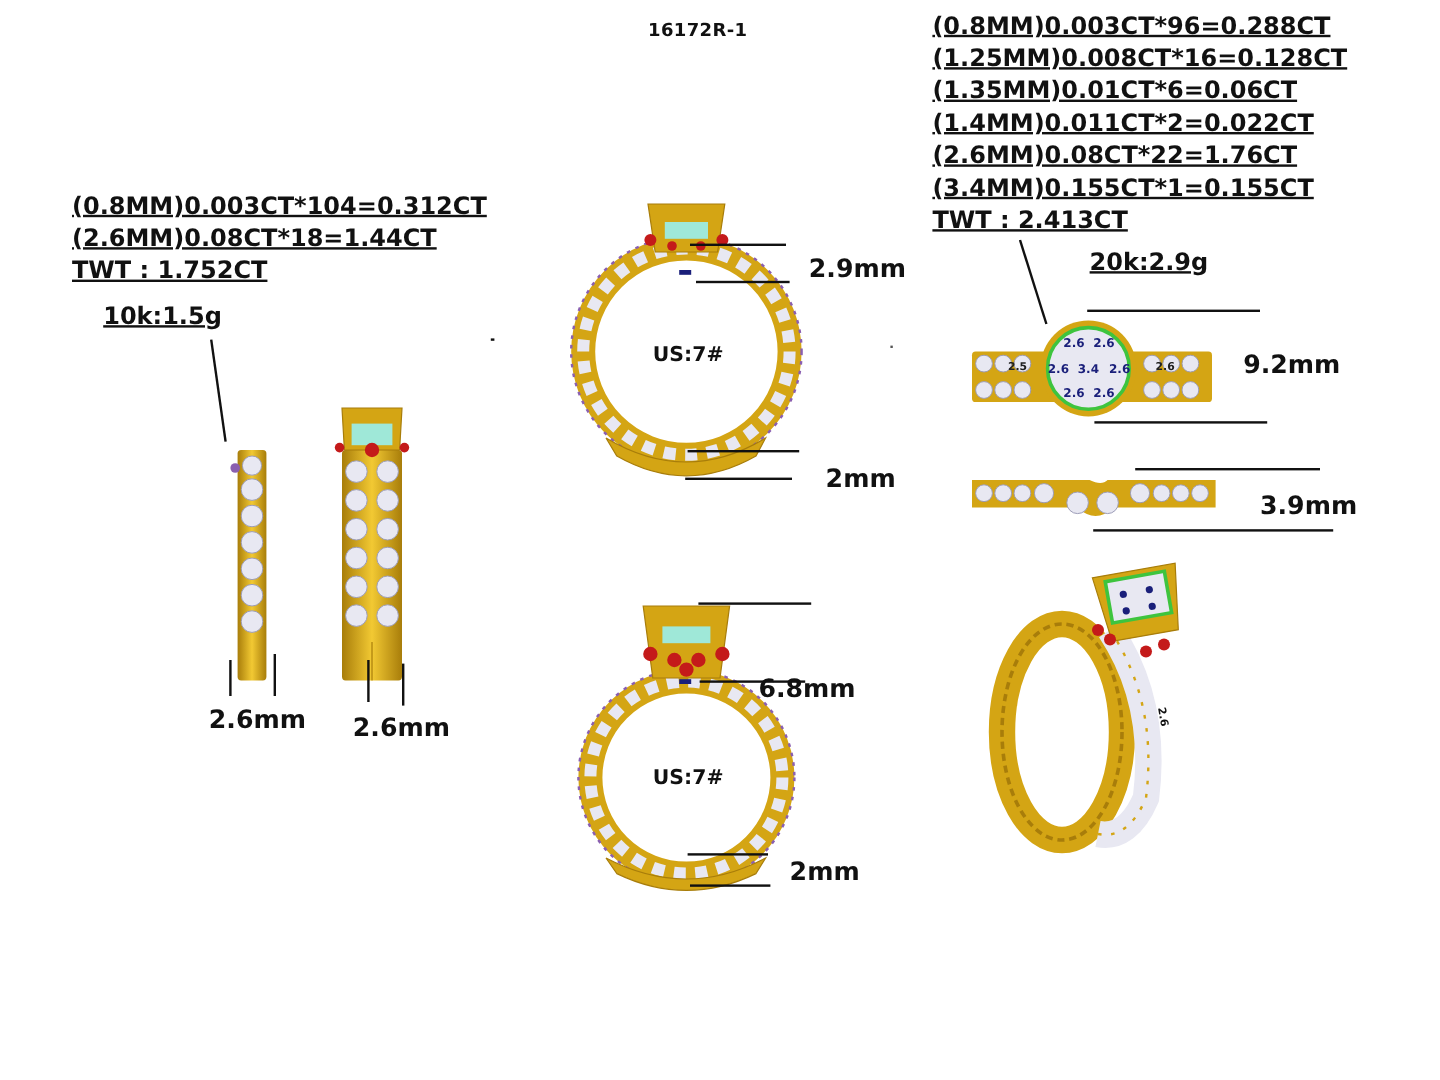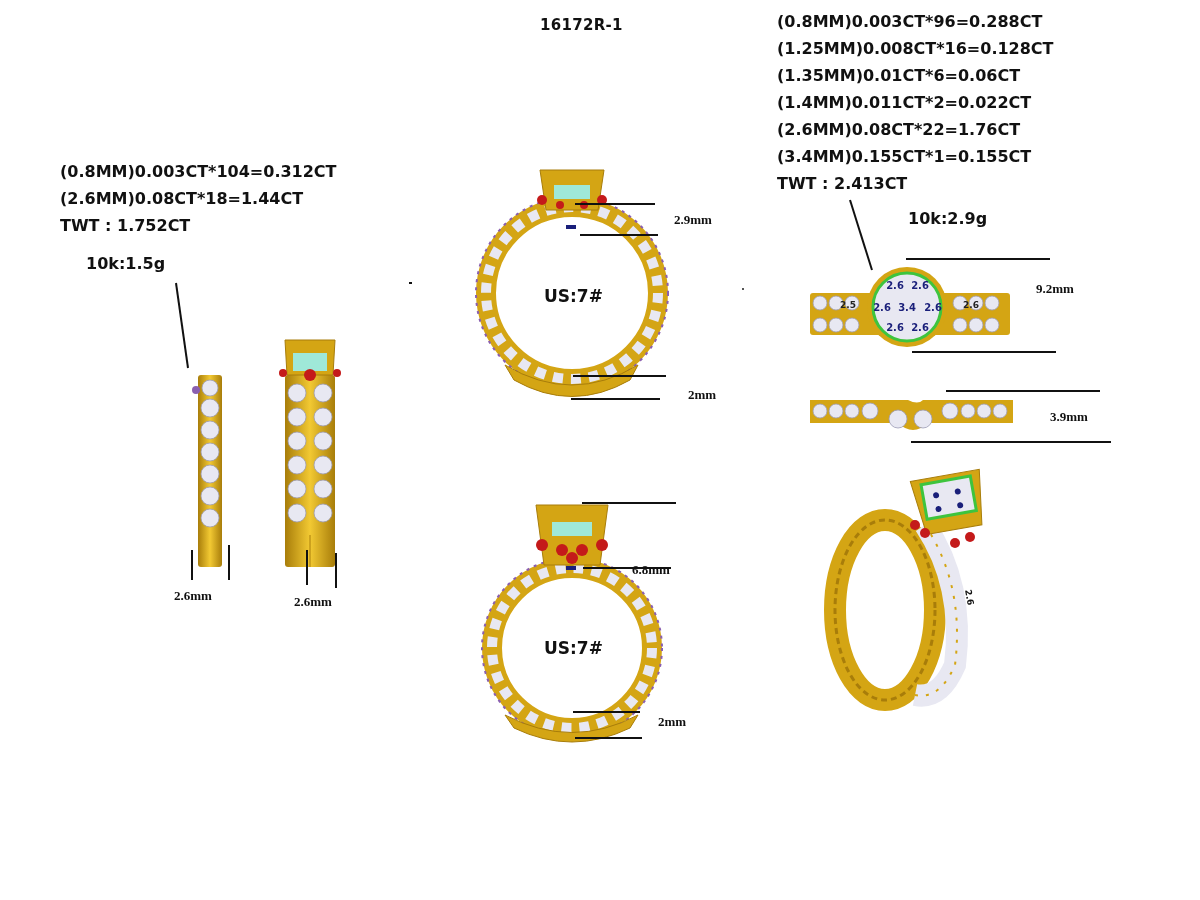--- a/index.html
+++ b/index.html
@@ -1,21 +1,21 @@
 <!DOCTYPE html>
 <html><head>
 <meta charset="utf-8">
 <style>
   html, body { margin:0; padding:0; background:#ffffff; }
   body { width:1200px; height:900px; position:relative; overflow:hidden;
          font-family:"DejaVu Sans", "Liberation Sans", sans-serif; color:#111; }
   .abs { position:absolute; }
   .title { font-weight:bold; font-size:15px; letter-spacing:0.3px;text-align:right; }
-  .spec { font-weight:bold; font-size:16px; line-height:27px; white-space:nowrap; }
-  .dim { font-weight:bold; font-size:13px; white-space:nowrap;font-family:Liberation Serif, serif; }
+  .spec { font-weight:bold; font-size:20px; line-height:27px; white-space:nowrap;text-decoration:underline; }
+  .dim { font-weight:bold; font-size:21px; white-space:nowrap; }
   .lbl { font-weight:bold; font-size:17px; white-space:nowrap; }
   .hline { position:absolute; height:2px; background:#111; }
   .vline { position:absolute; width:2px; background:#111; }
   svg { position:absolute; overflow:visible; }
 </style>
 </head>
 <body>
 
 <div class="abs title" style="left:540px; top:16px;">16172R-1</div>
 
@@ -135,21 +135,21 @@
 
 <div class="abs" style="left:777px; top:8px;">
   <div class="spec">(0.8MM)0.003CT*96=0.288CT</div>
   <div class="spec">(1.25MM)0.008CT*16=0.128CT</div>
   <div class="spec">(1.35MM)0.01CT*6=0.06CT</div>
   <div class="spec">(1.4MM)0.011CT*2=0.022CT</div>
   <div class="spec">(2.6MM)0.08CT*22=1.76CT</div>
   <div class="spec">(3.4MM)0.155CT*1=0.155CT</div>
   <div class="spec">TWT : 2.413CT</div>
 </div>
-<div class="abs spec" style="left:908px; top:205px;">10k:2.9g</div>
+<div class="abs spec" style="left:908px; top:205px;">20k:2.9g</div>
 <svg style="left:0;top:0;" width="1200" height="900">
   <line x1="850" y1="200" x2="872" y2="270" stroke="#111" stroke-width="2"></line>
 </svg>
 
 <svg style="left:805px; top:265px;" width="220" height="90">
   <rect x="5" y="28" width="200" height="42" rx="3" fill="#d4a514"></rect>
   <g fill="#e8e8f2" stroke="#9a9ab5" stroke-width="0.8">
     <circle cx="15" cy="38" r="7"></circle>
       <circle cx="31" cy="38" r="7"></circle>
       <circle cx="47" cy="38" r="7"></circle>
@@ -174,21 +174,21 @@
     <text x="90" y="66">2.6</text>
     <text x="115" y="66">2.6</text>
   </g>
   <g fill="#222" font-family="DejaVu Sans, sans-serif" font-weight="bold" font-size="9">
     <text x="35" y="43">2.5</text>
     <text x="158" y="43">2.6</text>
   </g>
 </svg>
 <div class="hline" style="left:906px; top:258px; width:144px;"></div>
 <div class="hline" style="left:912px; top:351px; width:144px;"></div>
-<div class="abs dim" style="left:1036px; top:281px;text-align:right;">9.2mm</div>
+<div class="abs dim" style="left:1036px; top:292px;text-align:right;">9.2mm</div>
 
 <svg style="left:808px; top:395px;" width="210" height="45">
   <path d="M2 5 L90 5 L100 5 Q110 10 115 5 L205 5 L205 28 L120 28 Q105 42 90 28 L2 28 Z" fill="#d4a514"></path>
   <g fill="#e8e8f2" stroke="#9a9ab5" stroke-width="0.8">
     <circle cx="12" cy="16" r="7"></circle>
       <circle cx="28" cy="16" r="7"></circle>
       <circle cx="44" cy="16" r="7"></circle>
     <circle cx="62" cy="16" r="8"></circle>
       <circle cx="90" cy="24" r="9"></circle>
       <circle cx="115" cy="24" r="9"></circle>

